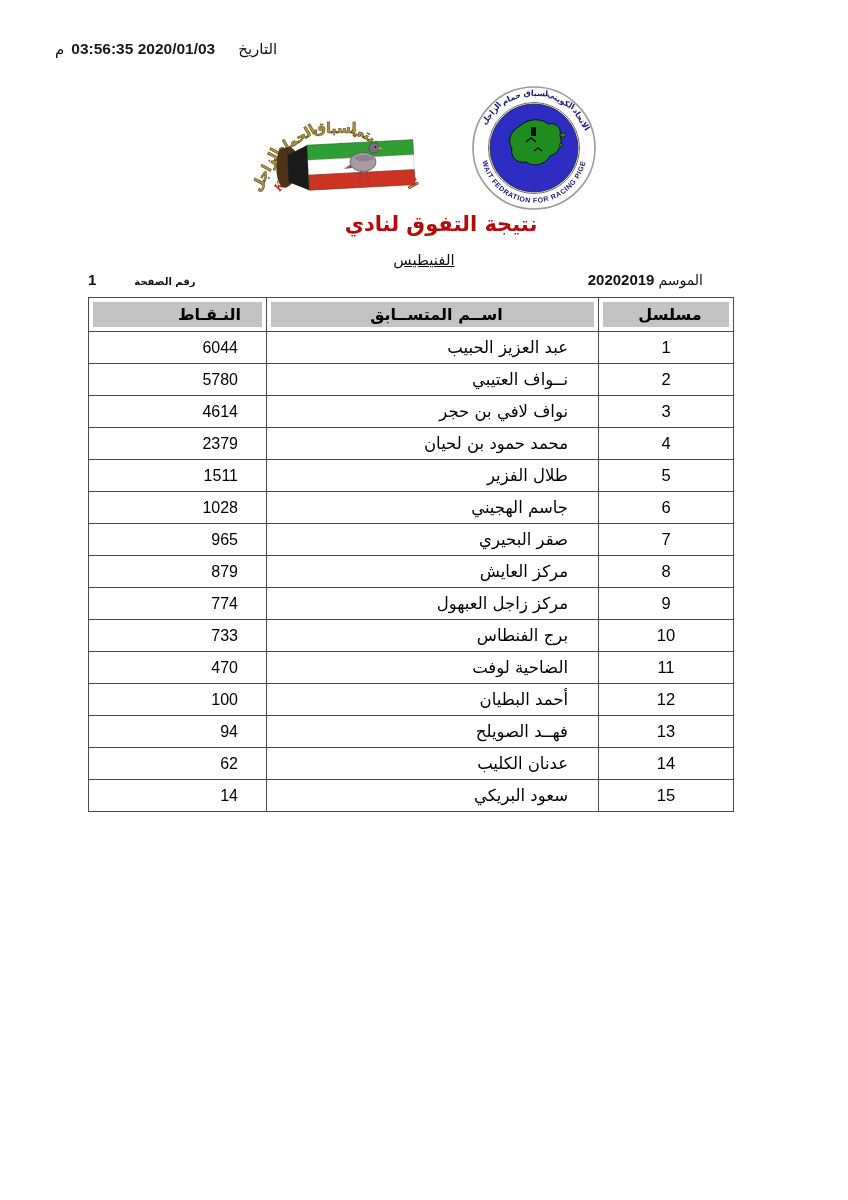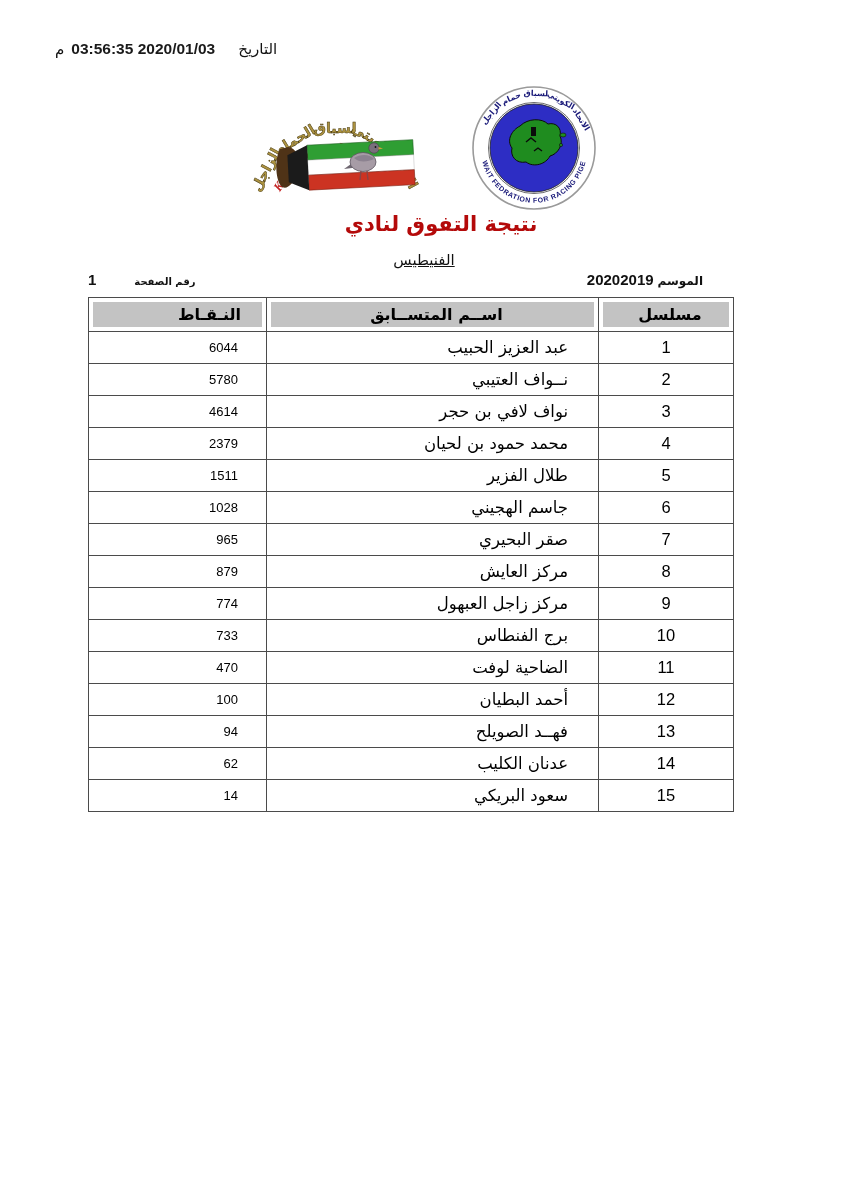--- a/index.html
+++ b/index.html
@@ -26,38 +26,38 @@
   
   .title{position:absolute;top:212px;left:17px;width:100%;text-align:center;
          font-size:21px;font-weight:bold;color:#b40a0a;}
   .subtitle{position:absolute;top:251px;left:0;width:100%;text-align:center;
             font-size:15px;text-decoration:underline;color:#111;}
 
   
   .meta-row{position:absolute;top:271px;left:88px;width:645px;direction:rtl;
             display:flex;justify-content:space-between;align-items:baseline;box-sizing:border-box;}
   .season{margin-right:30px;display:flex;direction:rtl;align-items:baseline;gap:4px;}
-  .season .lbl{font-weight:bold;font-size:12px;}
+  .season .lbl{font-weight:normal;font-size:14px;}
   .season .val{font-family:"Liberation Sans",sans-serif;font-size:15px;font-weight:600;}
   .page-no{display:flex;direction:rtl;align-items:baseline;gap:38px;}
   .page-no .lbl{font-weight:bold;font-size:10px;}
   .page-no .val{font-family:"Liberation Sans",sans-serif;font-size:15px;font-weight:bold;}
 
   
   table.results{position:absolute;top:297px;left:88px;width:645px;direction:rtl;
                 border-collapse:collapse;table-layout:fixed;}
   .results th,.results td{border:1px solid #4b4b4b;padding:0;}
   .results th{height:33px;background:#fff;vertical-align:middle;}
   .header-shade{background:#c3c3c3;margin:3px 4px 4px;font-weight:bold;font-size:16px;
                 line-height:25px;text-align:center;color:#000;padding-left:8px;}
   th.col-points .header-shade{padding-left:64px;}
   .results td{height:31px;vertical-align:middle;color:#000;}
   td.col-serial{text-align:center;font-family:"Liberation Sans",sans-serif;font-size:16.5px;}
   td.col-name{text-align:right;padding-right:30px;font-size:16.5px;}
-  td.col-points{text-align:right;padding-right:28px;font-family:"Liberation Sans",sans-serif;font-size:13px;}
+  td.col-points{text-align:right;padding-right:28px;font-family:"Liberation Sans",sans-serif;font-size:16px;}
 </style>
 </head>
 <body>
 
 <div class="page">
 
   <div class="date-line">
     <span class="lbl">التاريخ</span>
     <span class="dt" dir="ltr">03:56:35 2020/01/03</span>
     <span>م</span>

